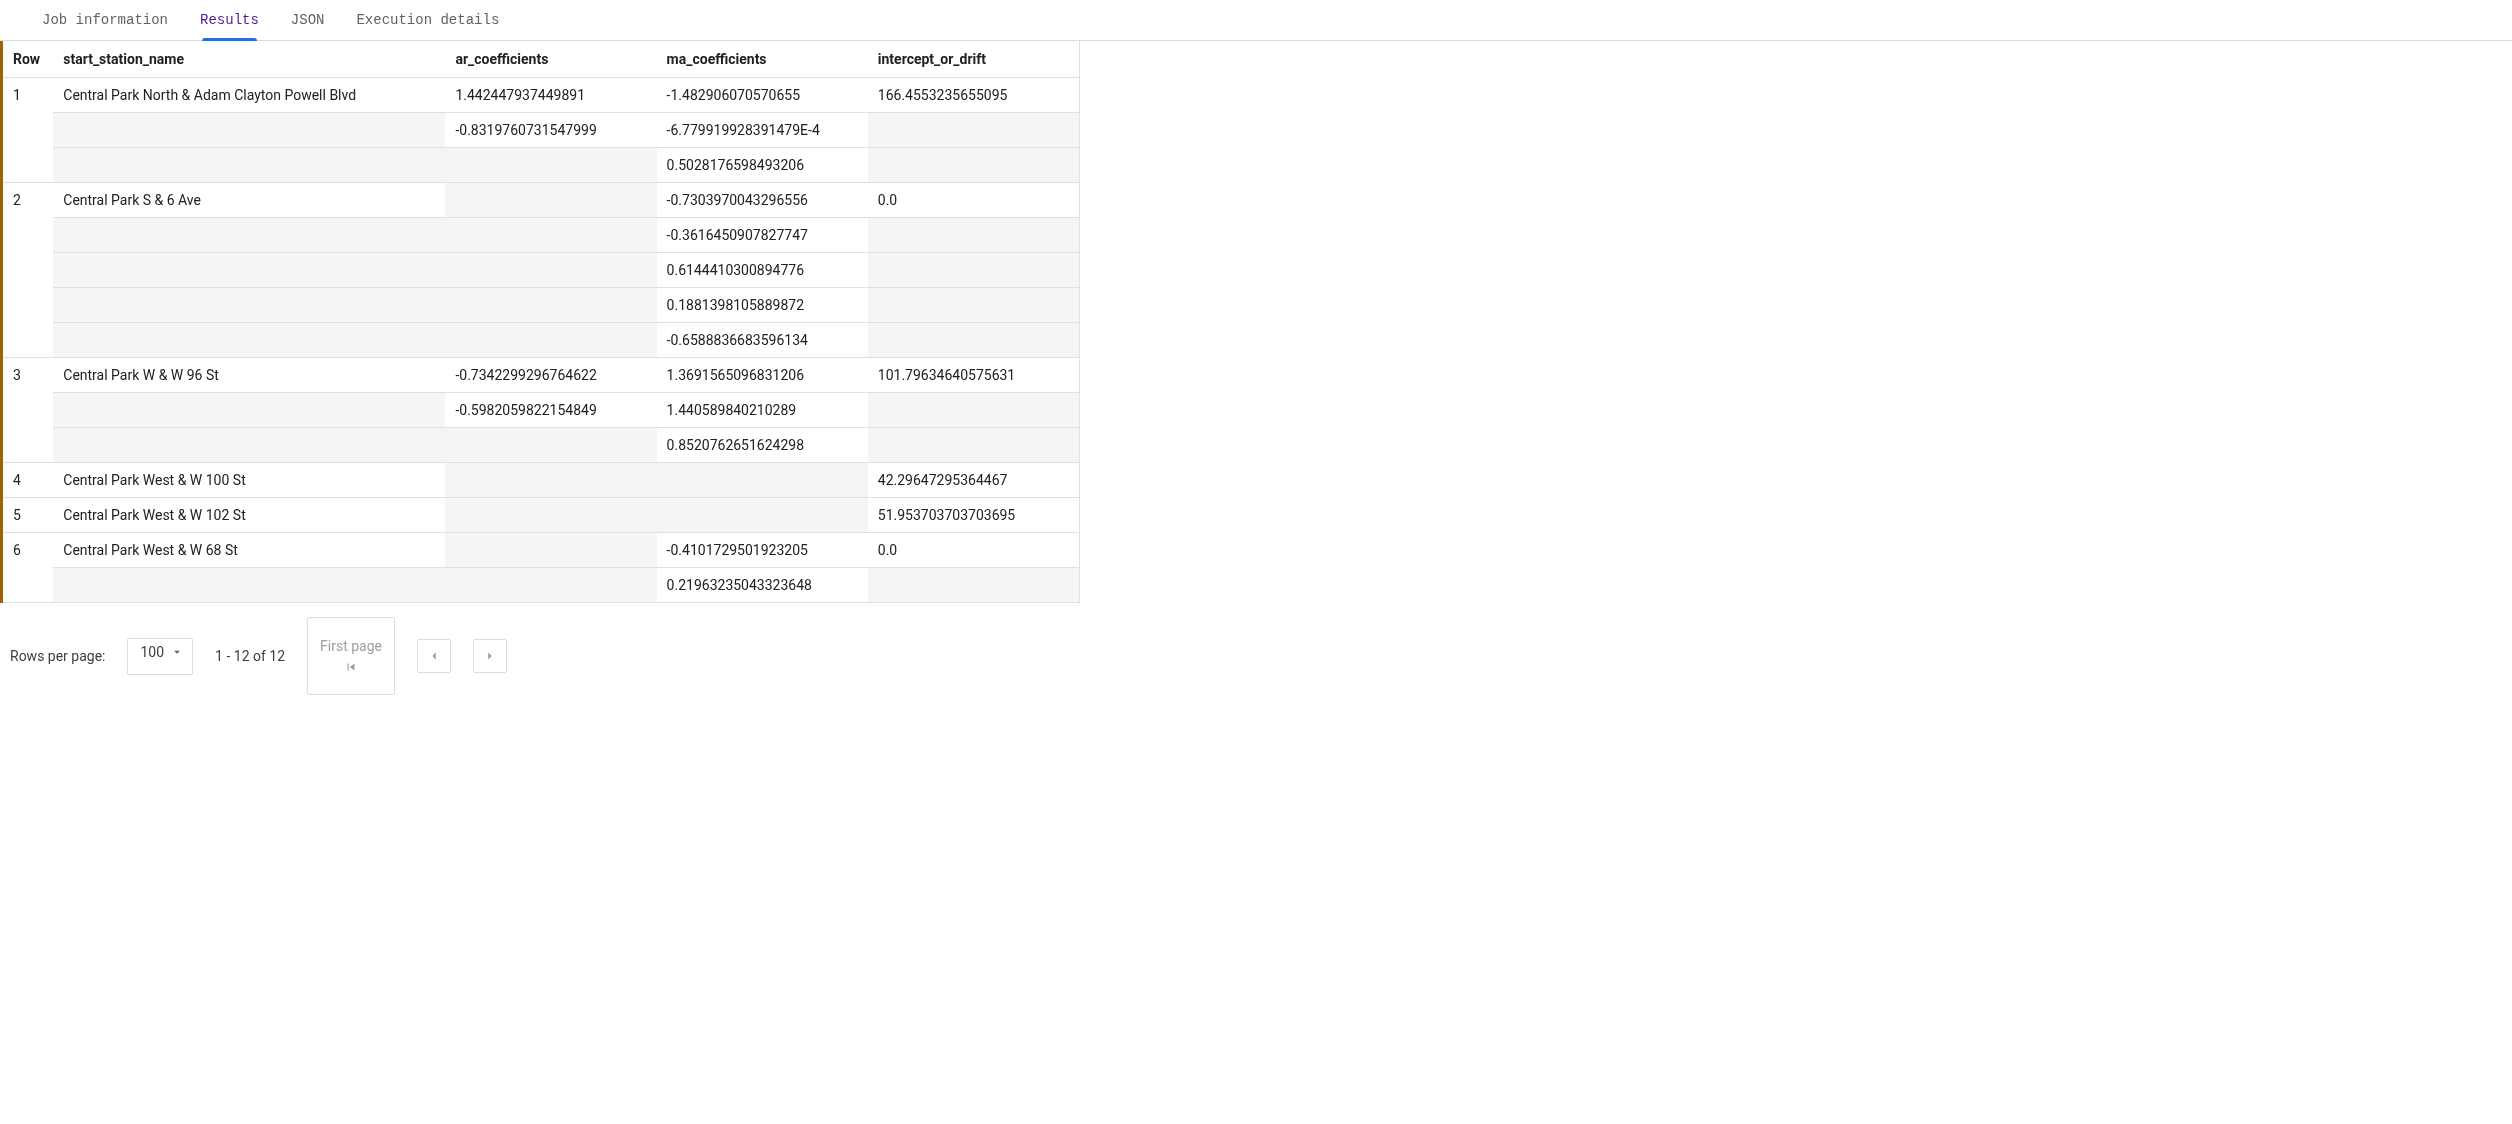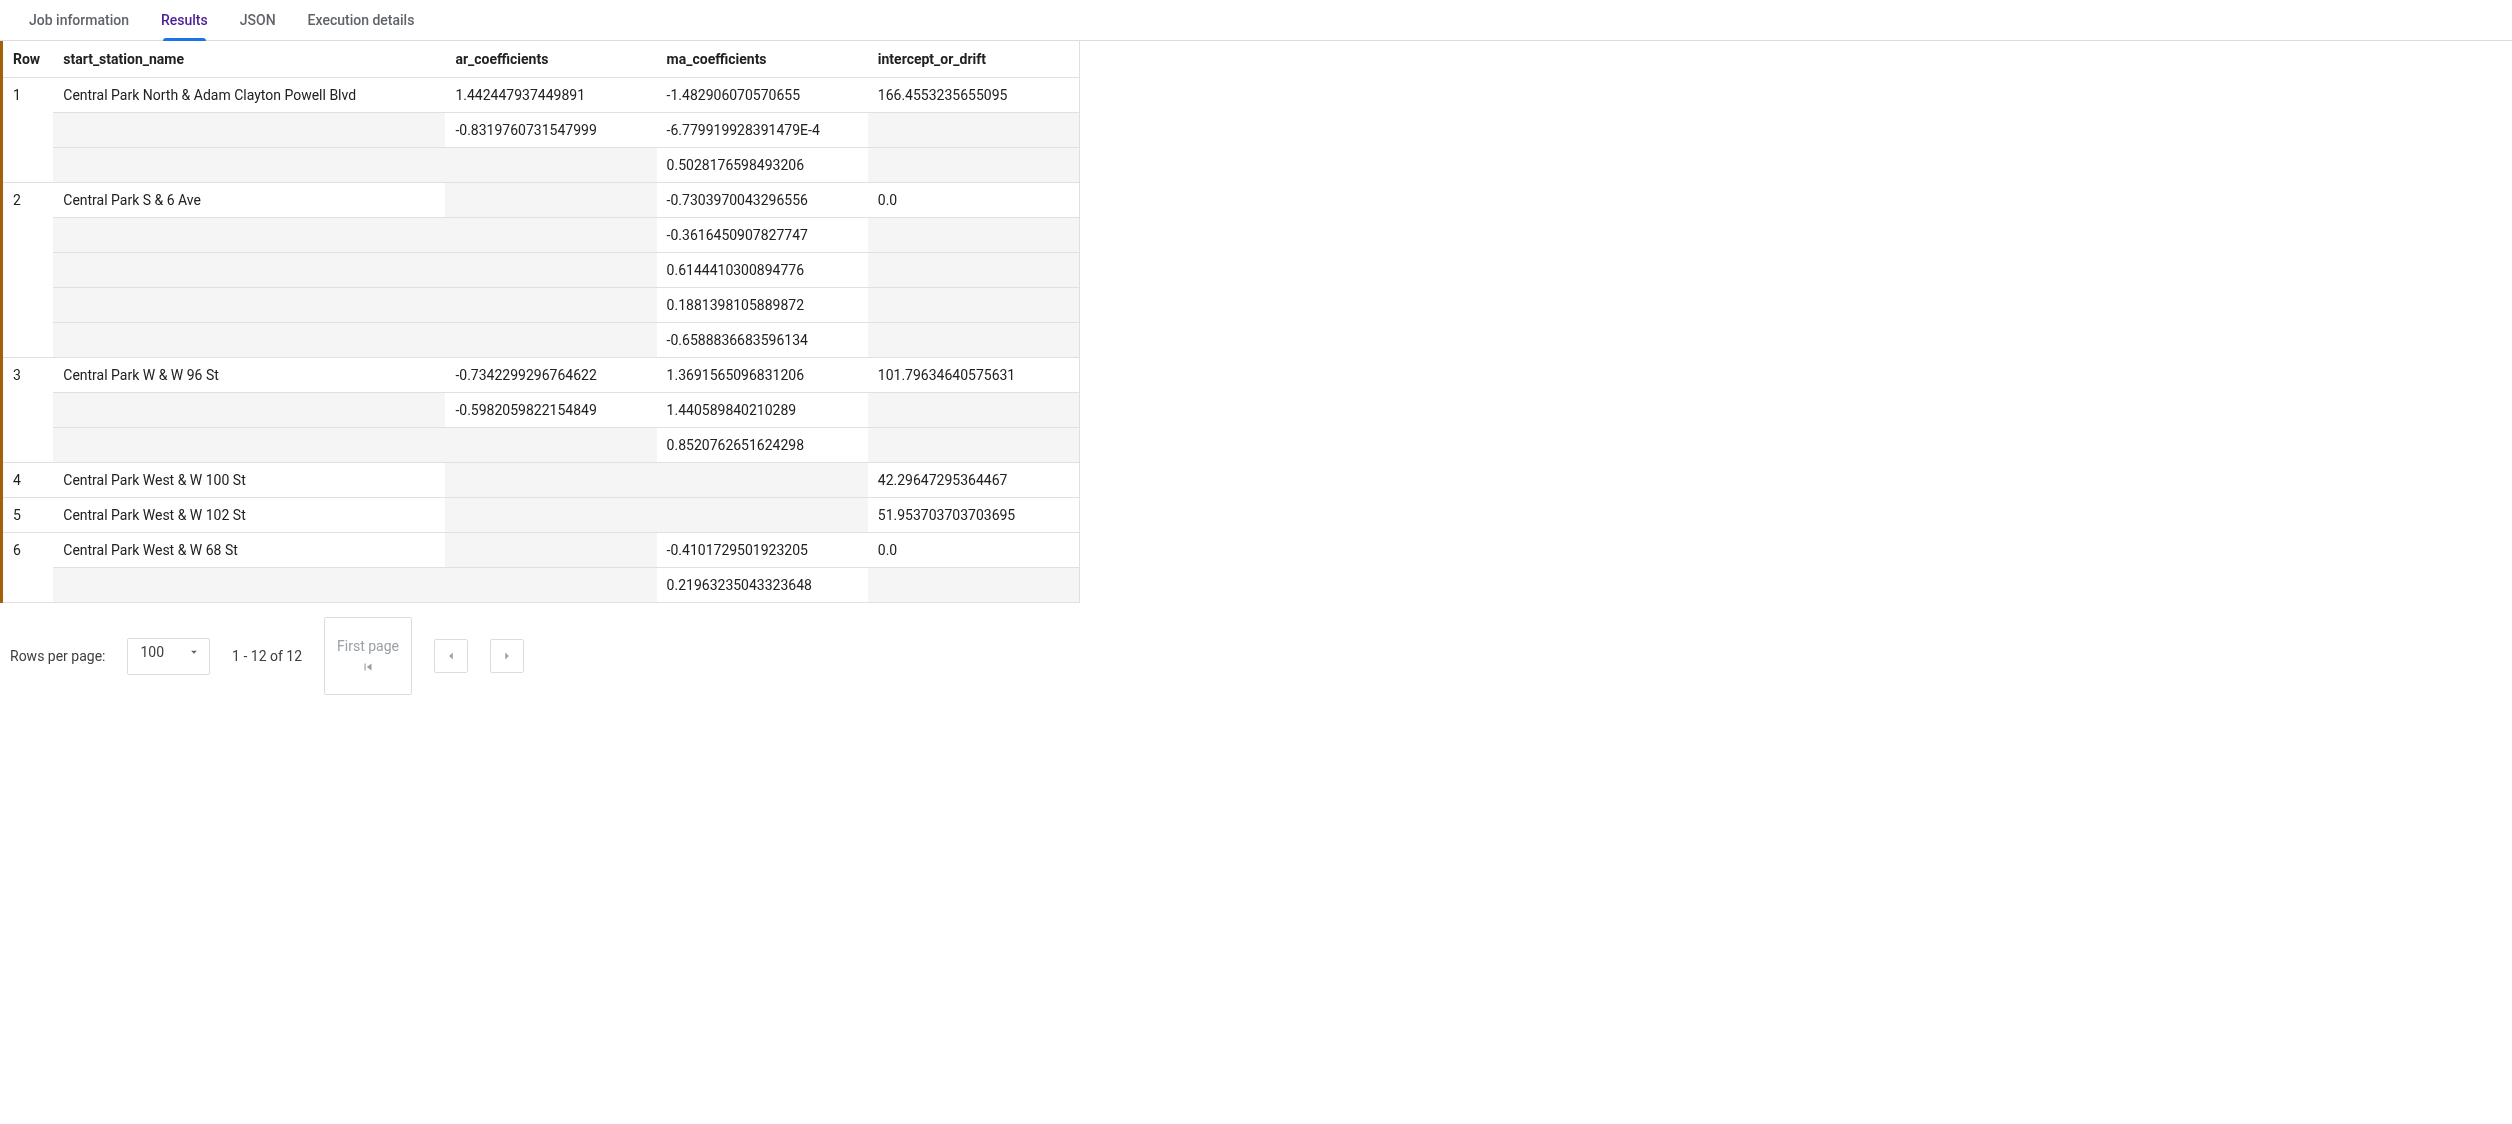--- a/index.html
+++ b/index.html
@@ -1,28 +1,28 @@
 <!DOCTYPE html>
 <html><head>
   <meta charset="utf-8">
   <style>
     * { box-sizing: border-box; margin: 0; padding: 0; }
     body { font-family: Roboto, Arial, sans-serif; font-size: 14px; color: #202124; background: #fff; }
-    .tabs { display: flex; border-bottom: 1px solid #dadce0; padding: 0 13px; }
+    .tabs { display: flex; border-bottom: 1px solid #dadce0; padding: 0 26px; font-family: Liberation Mono, monospace; }
     .tab { padding: 12px 16px; font-weight: 500; color: #5f6368; cursor: pointer; position: relative; }
     .tab.active { color: #4c1d95; }
     .tab.active::after { content: ""; position: absolute; left: 18px; right: 18px; bottom: -1px; height: 3px; background: #1a73e8; border-radius: 3px 3px 0 0; }
     .results-area { width: 1080px; border-left: 3px solid #a16207; border-right: 1px solid #e0e0e0; }
     table { border-collapse: collapse; table-layout: fixed; width: 100%; }
     th { text-align: left; font-weight: 700; padding: 10px 10px; border-bottom: 1px solid #e0e0e0; background: #fff; }
     th.num, td.num { text-align: left; }
     td { padding: 9px 10px; border-bottom: 1px solid #e0e0e0; vertical-align: top; }
     td.shaded { background: #f5f5f5; }
     .footer { display: flex; align-items: center; gap: 22px; padding: 14px 10px; color: #3c4043; }
-    .rpp-select { display: inline-flex; align-items: center; border: 1px solid #dadce0; padding: 5px 8px 14px 12px; border-radius: 2px; cursor: pointer; background: #fff; gap: 23px; }
+    .rpp-select { display: inline-flex; align-items: center; border: 1px solid #dadce0; padding: 5px 8px 14px 12px; border-radius: 2px; cursor: pointer; background: #fff; gap: 6px; }
     .nav-btn { width: 34px; height: 34px; border: 1px solid #dadce0; display: inline-flex; align-items: center; justify-content: center; border-radius: 2px; color: #9aa0a6; background: #fff; }
     .first-page { display: inline-flex; align-items: center; gap: 6px; border: 1px solid #dadce0; padding: 20px 12px; border-radius: 2px; color: #9aa0a6; background: #fff; flex-direction: column; }
     .ico { width: 14px; height: 14px; }
     .col-row { width: 50px; }
     .col-name { width: 390px; }
     .col-ar { width: 210px; }
     .col-ma { width: 210px; }
     .col-int { width: 210px; }
   </style>
 </head>

